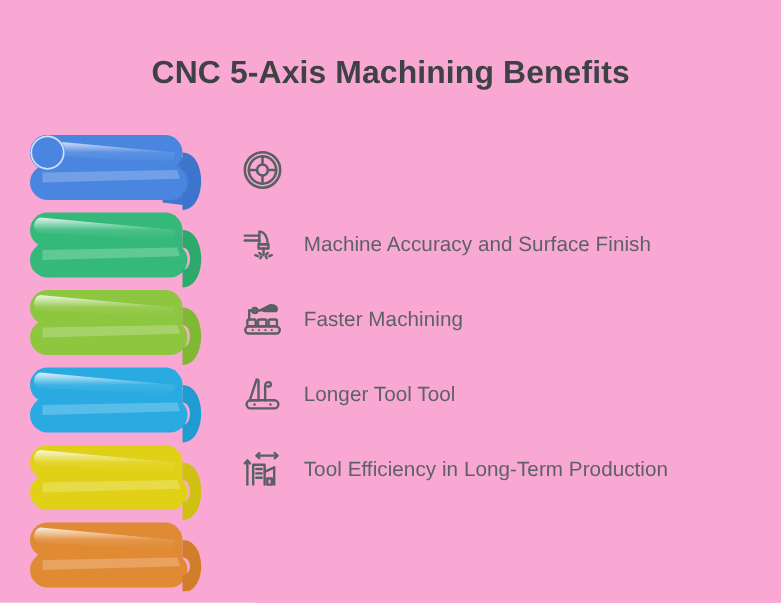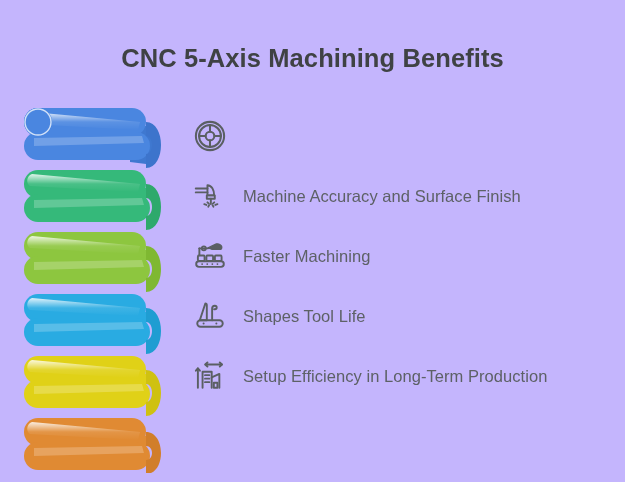--- a/index.html
+++ b/index.html
@@ -11,21 +11,21 @@
     height: 482px;
     background: #f5f5f4;
     font-family: "Liberation Sans", sans-serif;
     overflow: hidden;
     position: relative;
   }
   #canvas {
     position: relative;
     width: 625px;
     height: 482px;
-    background: #c4b5fd;
+    background: #f9a8d4;
   }
 
   
   .title {
     position: absolute;
     left: 0;
     top: 44px;
     width: 625px;
     text-align: center;
     font-size: 25.5px;
@@ -220,36 +220,36 @@
     <div class="row">
       <span class="row-icon">
         <svg width="34" height="34" viewBox="0 0 32 32" fill="none" stroke="#5a5f63" stroke-width="1.8" stroke-linecap="round" stroke-linejoin="round">
           <path d="M11.6 4.3 C12.4 4.3 13.0 5.0 13.0 5.8 L13.0 20.0 L6.4 20.0 Z"></path>
           <path d="M18.0 20.0 L18.0 9.0 C18.0 7.5 19.2 6.3 20.6 6.3 C21.6 6.3 22.3 7.1 22.3 8.0 C22.3 8.9 21.6 9.6 20.7 9.6 L19.9 9.6"></path>
           <rect x="4.0" y="20.0" width="24.0" height="6.1" rx="3.05"></rect>
           <circle cx="10.0" cy="23.1" r="0.95" fill="#5a5f63" stroke="none"></circle>
           <circle cx="22.0" cy="23.1" r="0.95" fill="#5a5f63" stroke="none"></circle>
         </svg>
       </span>
-      <span class="row-label">Shapes Tool Life</span>
+      <span class="row-label">Longer Tool Tool</span>
     </div>
 
     <div class="row">
       <span class="row-icon">
         <svg width="34" height="34" viewBox="0 0 32 32" fill="none" stroke="#5a5f63" stroke-width="1.8" stroke-linecap="round" stroke-linejoin="round">
           <path d="M11.8 5.2 L27.0 5.2"></path>
           <path d="M13.6 3.3 L11.5 5.2 L13.6 7.1"></path>
           <path d="M25.2 3.3 L27.3 5.2 L25.2 7.1"></path>
           <path d="M4.6 27.0 L4.6 9.0"></path>
           <path d="M2.7 11.0 L4.6 8.8 L6.5 11.0"></path>
           <path d="M9.0 27.0 L9.0 12.0 L17.6 12.0 L17.6 27.0"></path>
           <path d="M17.6 17.4 L24.8 14.0 L24.8 27.0"></path>
           <path d="M11.3 15.2 L15.4 15.2"></path>
           <path d="M11.3 18.5 L15.4 18.5"></path>
           <path d="M11.3 21.8 L15.4 21.8"></path>
           <rect x="19.6" y="22.4" width="3.4" height="4.6"></rect>
         </svg>
       </span>
-      <span class="row-label">Setup Efficiency in Long-Term Production</span>
+      <span class="row-label">Tool Efficiency in Long-Term Production</span>
     </div>
 
   </div>
 </div>
 
 </body></html>

